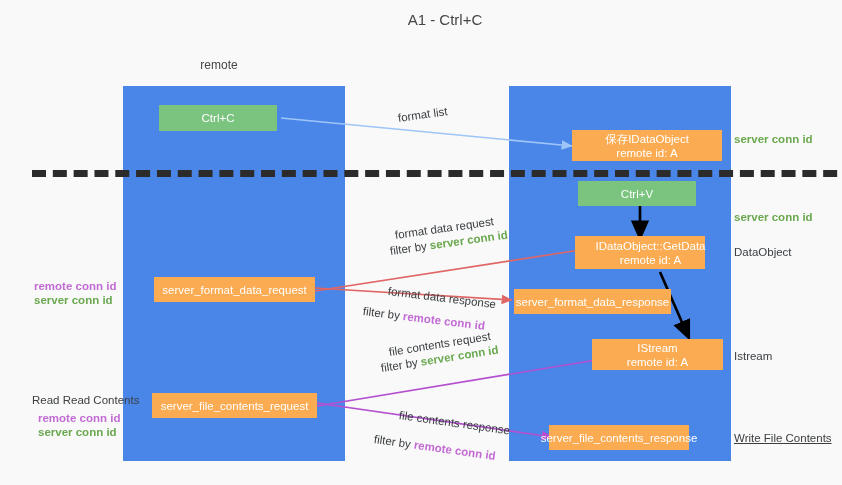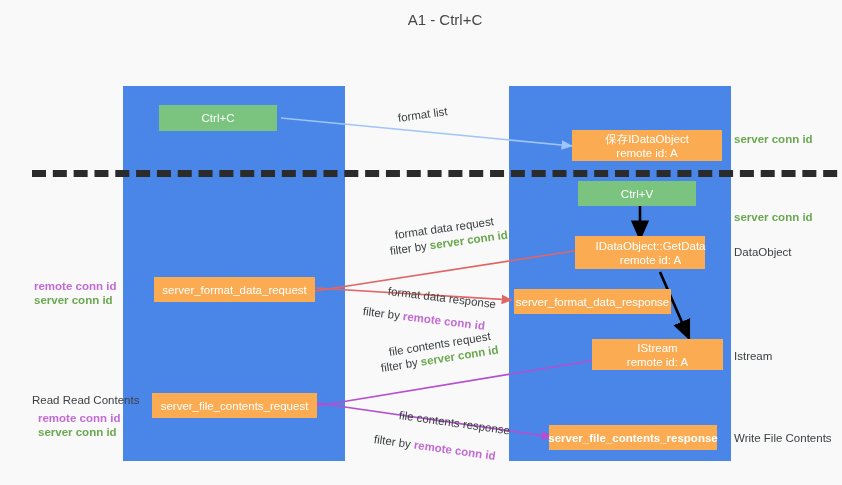--- a/index.html
+++ b/index.html
@@ -100,20 +100,21 @@
 </head>
 <body>
 
 <div id="canvas">
 
   <div class="abs title-block">
     <div>A1 - Ctrl+C</div>
   </div>
 
   <div class="abs col-head" style="left:120px; top:58px; width:150px;">
+    <span class="ch-sub">remote</span>
   </div>
 
   <div class="abs lane" style="left:99px; top:86px; width:222px; height:375px;"></div>
   <div class="abs lane" style="left:485px; top:86px; width:222px; height:375px;"></div>
 
   <svg class="overlay" viewBox="0 0 842 485">
     <defs>
       <marker id="ah-blue" markerWidth="8" markerHeight="8" refX="6.5" refY="3" orient="auto">
         <path d="M0,0 L7,3 L0,6 z" fill="#9fc5f8"></path>
       </marker>
@@ -171,21 +172,21 @@
 
   <div class="abs box orange" style="left:568px; top:339px; width:131px; height:31px;">
     <span>IStream</span>
     <span class="l2">remote id: A</span>
   </div>
 
   <div class="abs box orange" style="left:490px; top:289px; width:157px; height:25px;">
     <span>server_format_data_response</span>
   </div>
 
-  <div class="abs box orange" style="left:525px; top:425px; width:168px; height:25px;font-weight:bold;">
+  <div class="abs box orange" style="left:525px; top:425px; width:140px; height:25px;">
     <span>server_file_contents_response</span>
   </div>
 
   <div class="abs divider" style="left:8px; top:170px; width:826px;"></div>
 
   <div class="abs mid-label rot-up" style="left:374px; top:111px;">format list</div>
 
   <div class="abs mid-label rot-up" style="left:371px; top:228px;">format data request</div>
   <div class="abs mid-label rot-up" style="left:366px; top:244px;">
     <span>filter by </span><span class="green-txt">server conn id</span>
@@ -203,21 +204,21 @@
 
   <div class="abs mid-label rot-dn2" style="left:375px; top:408px;">file contents response</div>
   <div class="abs mid-label rot-dn2" style="left:350px; top:432px;">
     <span>filter by </span><span class="purple-txt">remote conn id</span>
   </div>
 
   <div class="abs side-label green-txt" style="left:710px; top:132px;">server conn id</div>
   <div class="abs side-label green-txt" style="left:710px; top:210px;">server conn id</div>
   <div class="abs side-label dark-txt" style="left:710px; top:245px;">DataObject</div>
   <div class="abs side-label dark-txt" style="left:710px; top:349px;">Istream</div>
-  <div class="abs side-label dark-txt" style="left:710px; top:431px;">Write File Contents</div>
+  <div class="abs side-label dark-txt" style="left:710px; top:431px;text-decoration:underline;">Write File Contents</div>
 
   <div class="abs side-label purple-txt" style="left:10px; top:279px;">remote conn id</div>
   <div class="abs side-label green-txt" style="left:10px; top:293px;">server conn id</div>
 
   <div class="abs side-label dark-txt" style="left:8px; top:393px;">Read Read Contents</div>
   <div class="abs side-label purple-txt" style="left:14px; top:411px;">remote conn id</div>
   <div class="abs side-label green-txt" style="left:14px; top:425px;">server conn id</div>
 
 </div>
 

